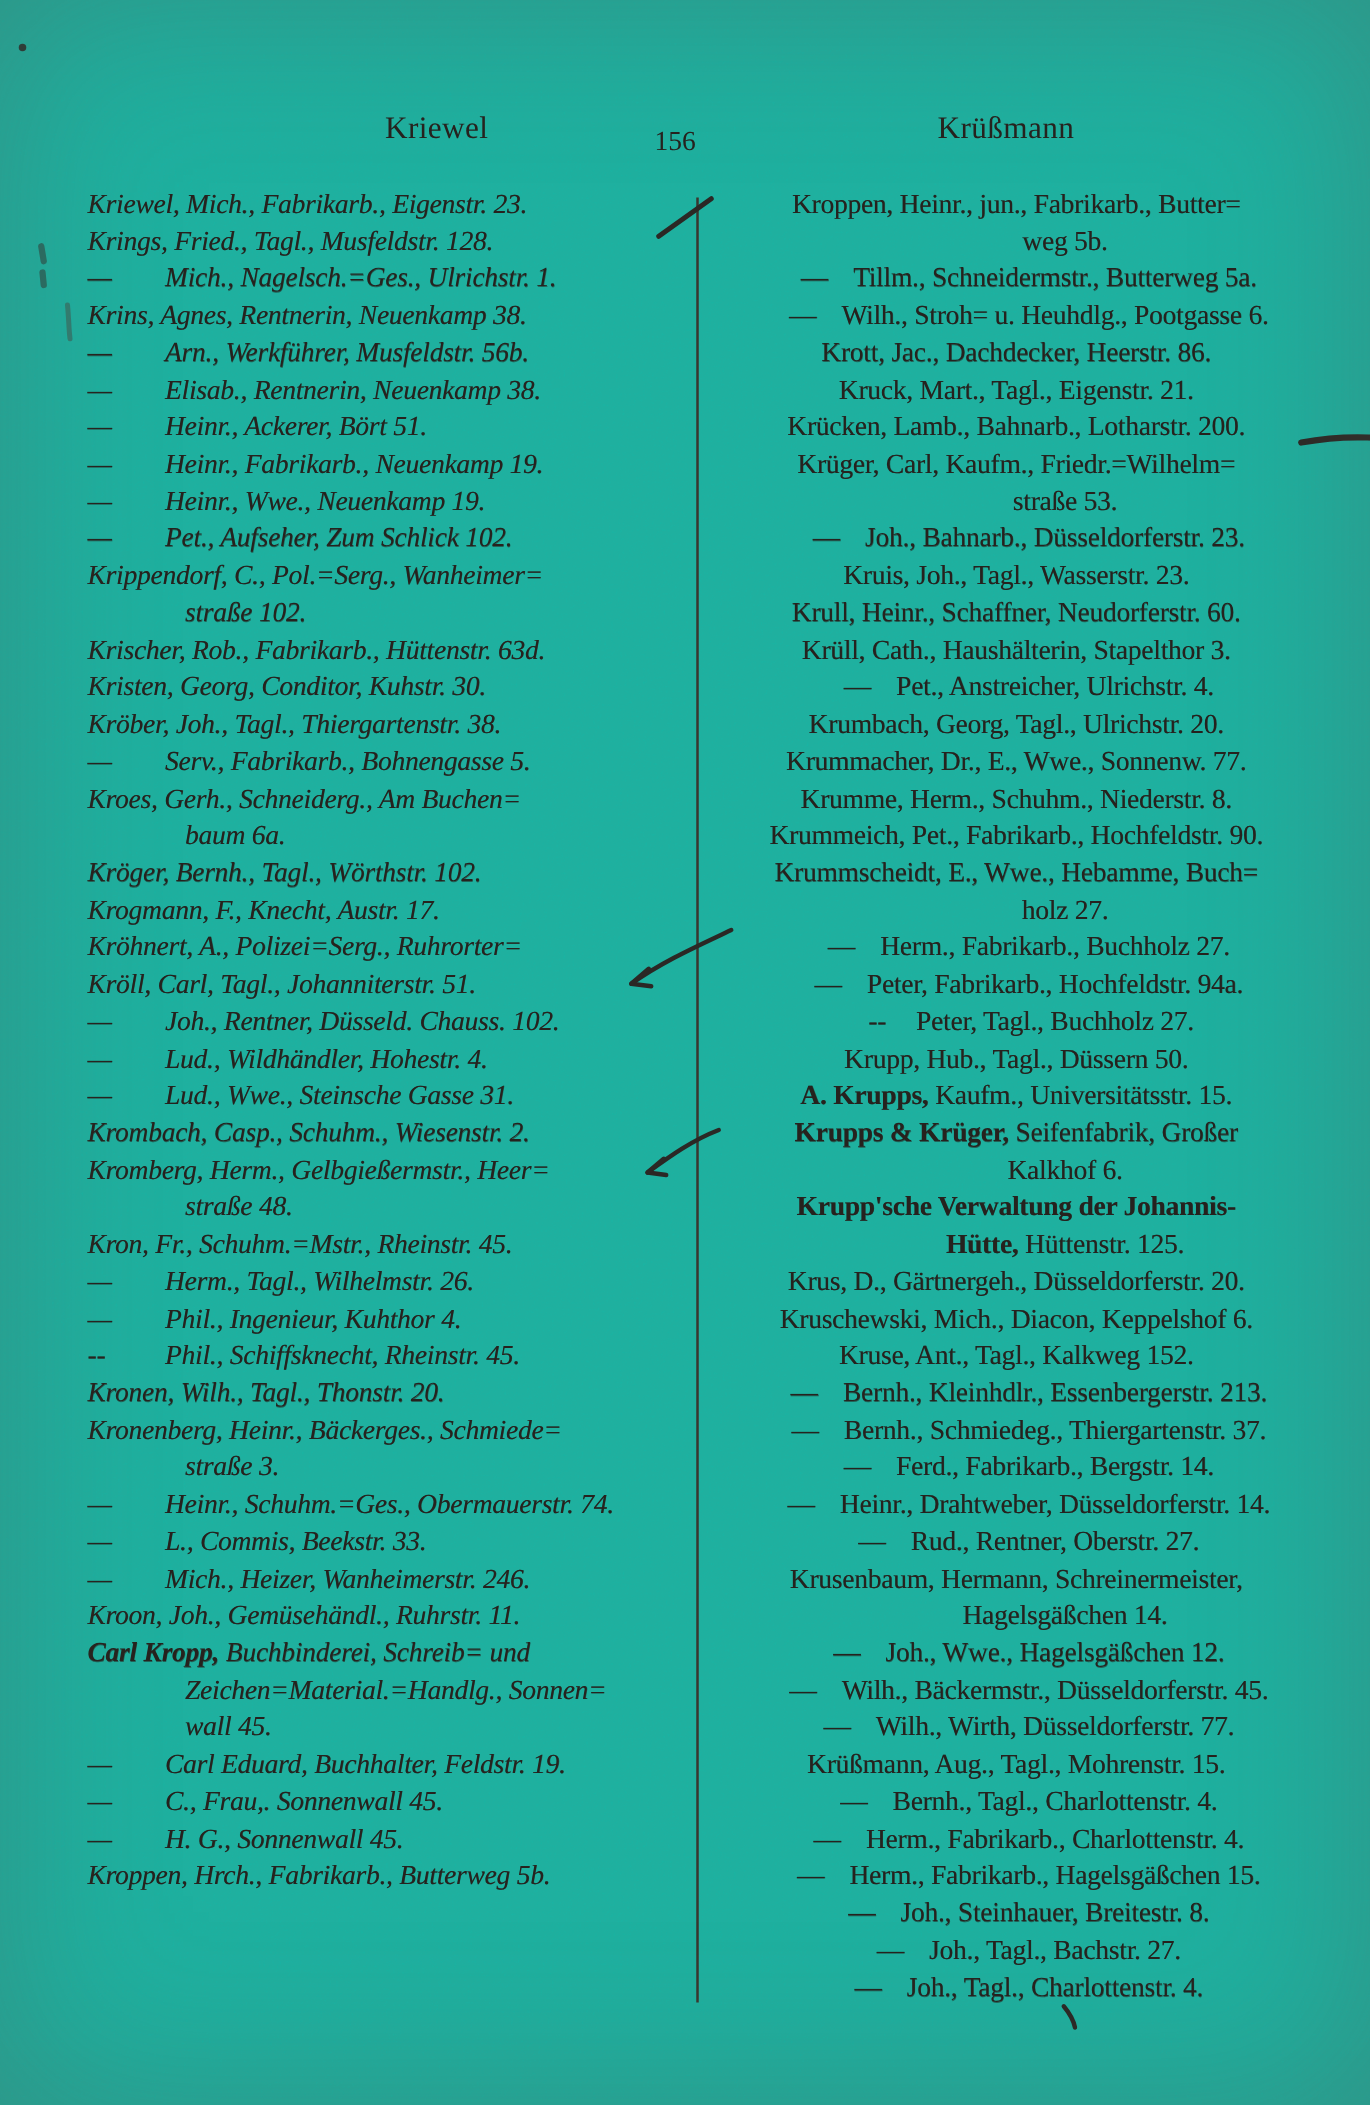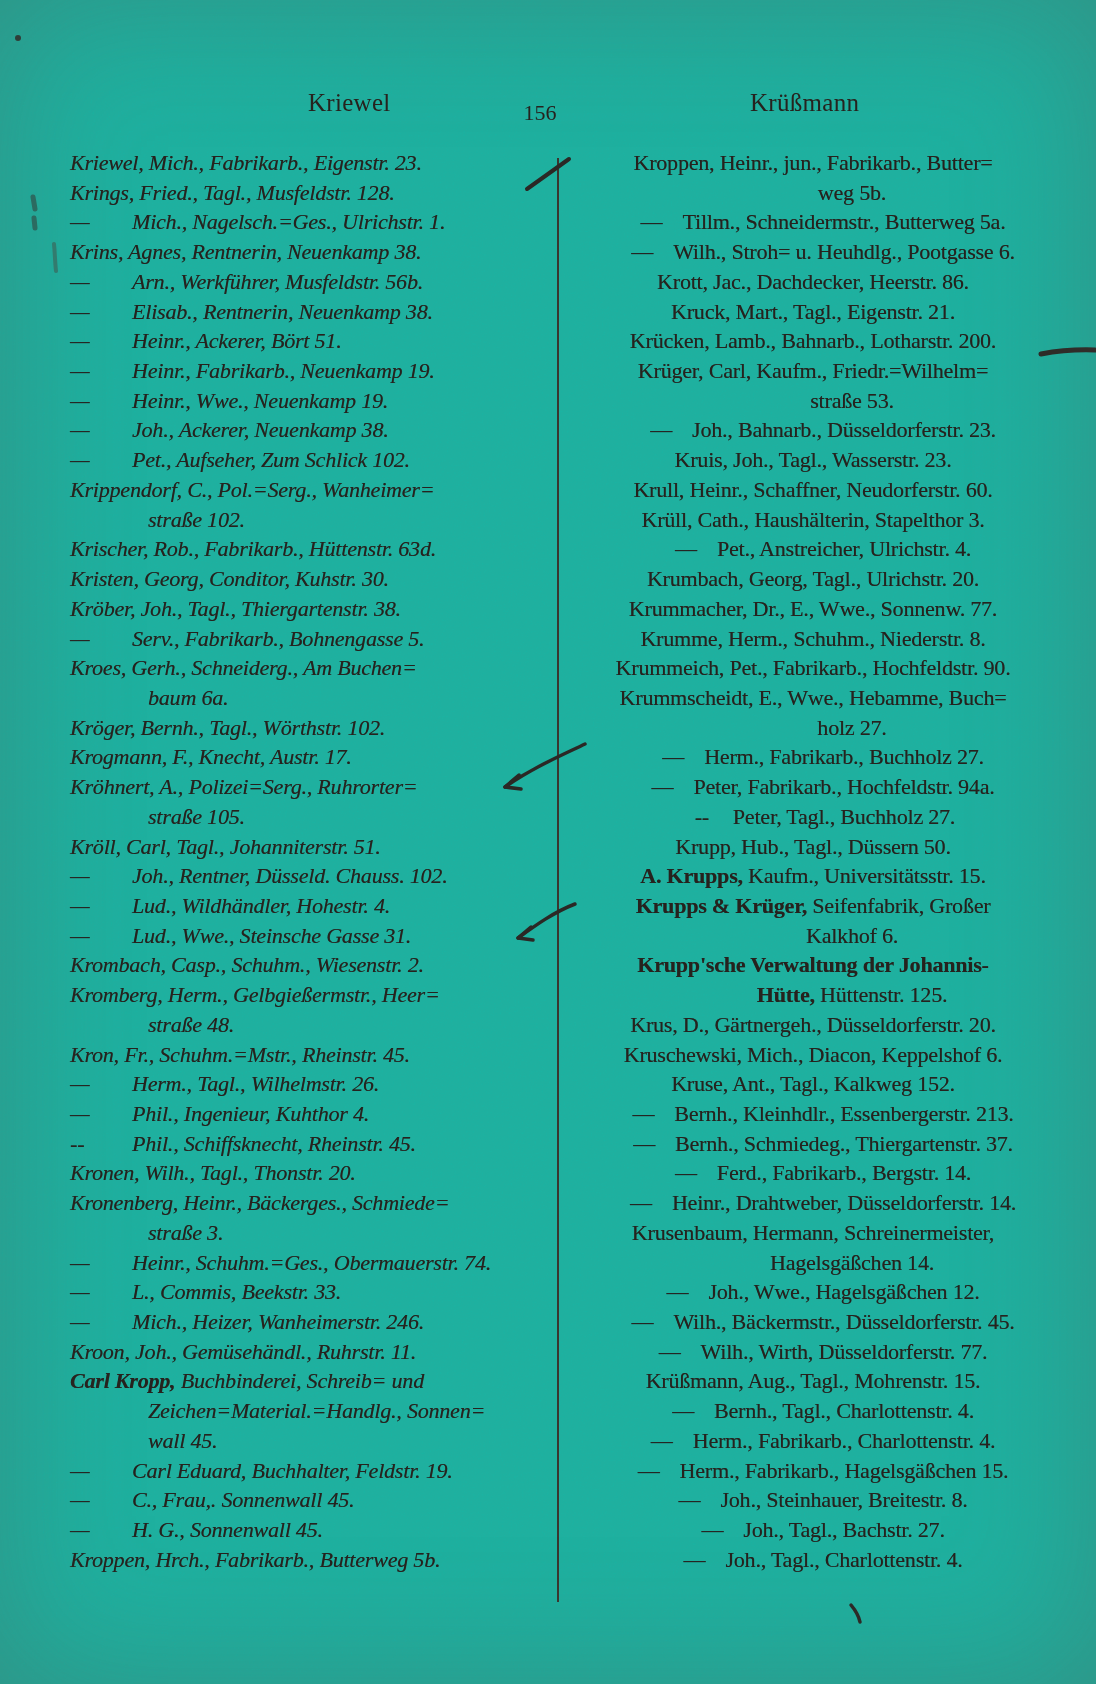--- a/index.html
+++ b/index.html
@@ -42,34 +42,32 @@
   <div class="col col-left" id="col-left">
       <div class="line"><span>Kriewel, Mich., Fabrikarb., Eigenstr. 23.</span></div>
       <div class="line"><span>Krings, Fried., Tagl., Musfeldstr. 128.</span></div>
       <div class="line"><span class="dash">—</span><span>Mich., Nagelsch.=Ges., Ulrichstr. 1.</span></div>
       <div class="line"><span>Krins, Agnes, Rentnerin, Neuenkamp 38.</span></div>
       <div class="line"><span class="dash">—</span><span>Arn., Werkführer, Musfeldstr. 56b.</span></div>
       <div class="line"><span class="dash">—</span><span>Elisab., Rentnerin, Neuenkamp 38.</span></div>
       <div class="line"><span class="dash">—</span><span>Heinr., Ackerer, Bört 51.</span></div>
       <div class="line"><span class="dash">—</span><span>Heinr., Fabrikarb., Neuenkamp 19.</span></div>
       <div class="line"><span class="dash">—</span><span>Heinr., Wwe., Neuenkamp 19.</span></div>
-      <div class="line"><span class="dash">—</span><span>Joh., Ackerer, Neuenkamp 38.</span></div>
       <div class="line"><span class="dash">—</span><span>Pet., Aufseher, Zum Schlick 102.</span></div>
       <div class="line"><span>Krippendorf, C., Pol.=Serg., Wanheimer=</span></div>
       <div class="line ind"><span>straße 102.</span></div>
       <div class="line"><span>Krischer, Rob., Fabrikarb., Hüttenstr. 63d.</span></div>
       <div class="line"><span>Kristen, Georg, Conditor, Kuhstr. 30.</span></div>
       <div class="line"><span>Kröber, Joh., Tagl., Thiergartenstr. 38.</span></div>
       <div class="line"><span class="dash">—</span><span>Serv., Fabrikarb., Bohnengasse 5.</span></div>
       <div class="line"><span>Kroes, Gerh., Schneiderg., Am Buchen=</span></div>
       <div class="line ind"><span>baum 6a.</span></div>
       <div class="line"><span>Kröger, Bernh., Tagl., Wörthstr. 102.</span></div>
       <div class="line"><span>Krogmann, F., Knecht, Austr. 17.</span></div>
       <div class="line"><span>Kröhnert, A., Polizei=Serg., Ruhrorter=</span></div>
-      <div class="line ind"><span>straße 105.</span></div>
       <div class="line"><span>Kröll, Carl, Tagl., Johanniterstr. 51.</span></div>
       <div class="line"><span class="dash">—</span><span>Joh., Rentner, Düsseld. Chauss. 102.</span></div>
       <div class="line"><span class="dash">—</span><span>Lud., Wildhändler, Hohestr. 4.</span></div>
       <div class="line"><span class="dash">—</span><span>Lud., Wwe., Steinsche Gasse 31.</span></div>
       <div class="line"><span>Krombach, Casp., Schuhm., Wiesenstr. 2.</span></div>
       <div class="line"><span>Kromberg, Herm., Gelbgießermstr., Heer=</span></div>
       <div class="line ind"><span>straße 48.</span></div>
       <div class="line"><span>Kron, Fr., Schuhm.=Mstr., Rheinstr. 45.</span></div>
       <div class="line"><span class="dash">—</span><span>Herm., Tagl., Wilhelmstr. 26.</span></div>
       <div class="line"><span class="dash">—</span><span>Phil., Ingenieur, Kuhthor 4.</span></div>
@@ -119,20 +117,21 @@
       <div class="line ind"><span>Kalkhof 6.</span></div>
       <div class="line"><span class="b">Krupp'sche Verwaltung der Johannis-</span></div>
       <div class="line ind"><span class="b">Hütte,</span><span> Hüttenstr. 125.</span></div>
       <div class="line"><span>Krus, D., Gärtnergeh., Düsseldorferstr. 20.</span></div>
       <div class="line"><span>Kruschewski, Mich., Diacon, Keppelshof 6.</span></div>
       <div class="line"><span>Kruse, Ant., Tagl., Kalkweg 152.</span></div>
       <div class="line"><span class="dash">—</span><span>Bernh., Kleinhdlr., Essenbergerstr. 213.</span></div>
       <div class="line"><span class="dash">—</span><span>Bernh., Schmiedeg., Thiergartenstr. 37.</span></div>
       <div class="line"><span class="dash">—</span><span>Ferd., Fabrikarb., Bergstr. 14.</span></div>
       <div class="line"><span class="dash">—</span><span>Heinr., Drahtweber, Düsseldorferstr. 14.</span></div>
+      <div class="line"><span class="dash">—</span><span>Rud., Rentner, Oberstr. 27.</span></div>
       <div class="line"><span>Krusenbaum, Hermann, Schreinermeister,</span></div>
       <div class="line ind"><span>Hagelsgäßchen 14.</span></div>
       <div class="line"><span class="dash">—</span><span>Joh., Wwe., Hagelsgäßchen 12.</span></div>
       <div class="line"><span class="dash">—</span><span>Wilh., Bäckermstr., Düsseldorferstr. 45.</span></div>
       <div class="line"><span class="dash">—</span><span>Wilh., Wirth, Düsseldorferstr. 77.</span></div>
       <div class="line"><span>Krüßmann, Aug., Tagl., Mohrenstr. 15.</span></div>
       <div class="line"><span class="dash">—</span><span>Bernh., Tagl., Charlottenstr. 4.</span></div>
       <div class="line"><span class="dash">—</span><span>Herm., Fabrikarb., Charlottenstr. 4.</span></div>
       <div class="line"><span class="dash">—</span><span>Herm., Fabrikarb., Hagelsgäßchen 15.</span></div>
       <div class="line"><span class="dash">—</span><span>Joh., Steinhauer, Breitestr. 8.</span></div>

